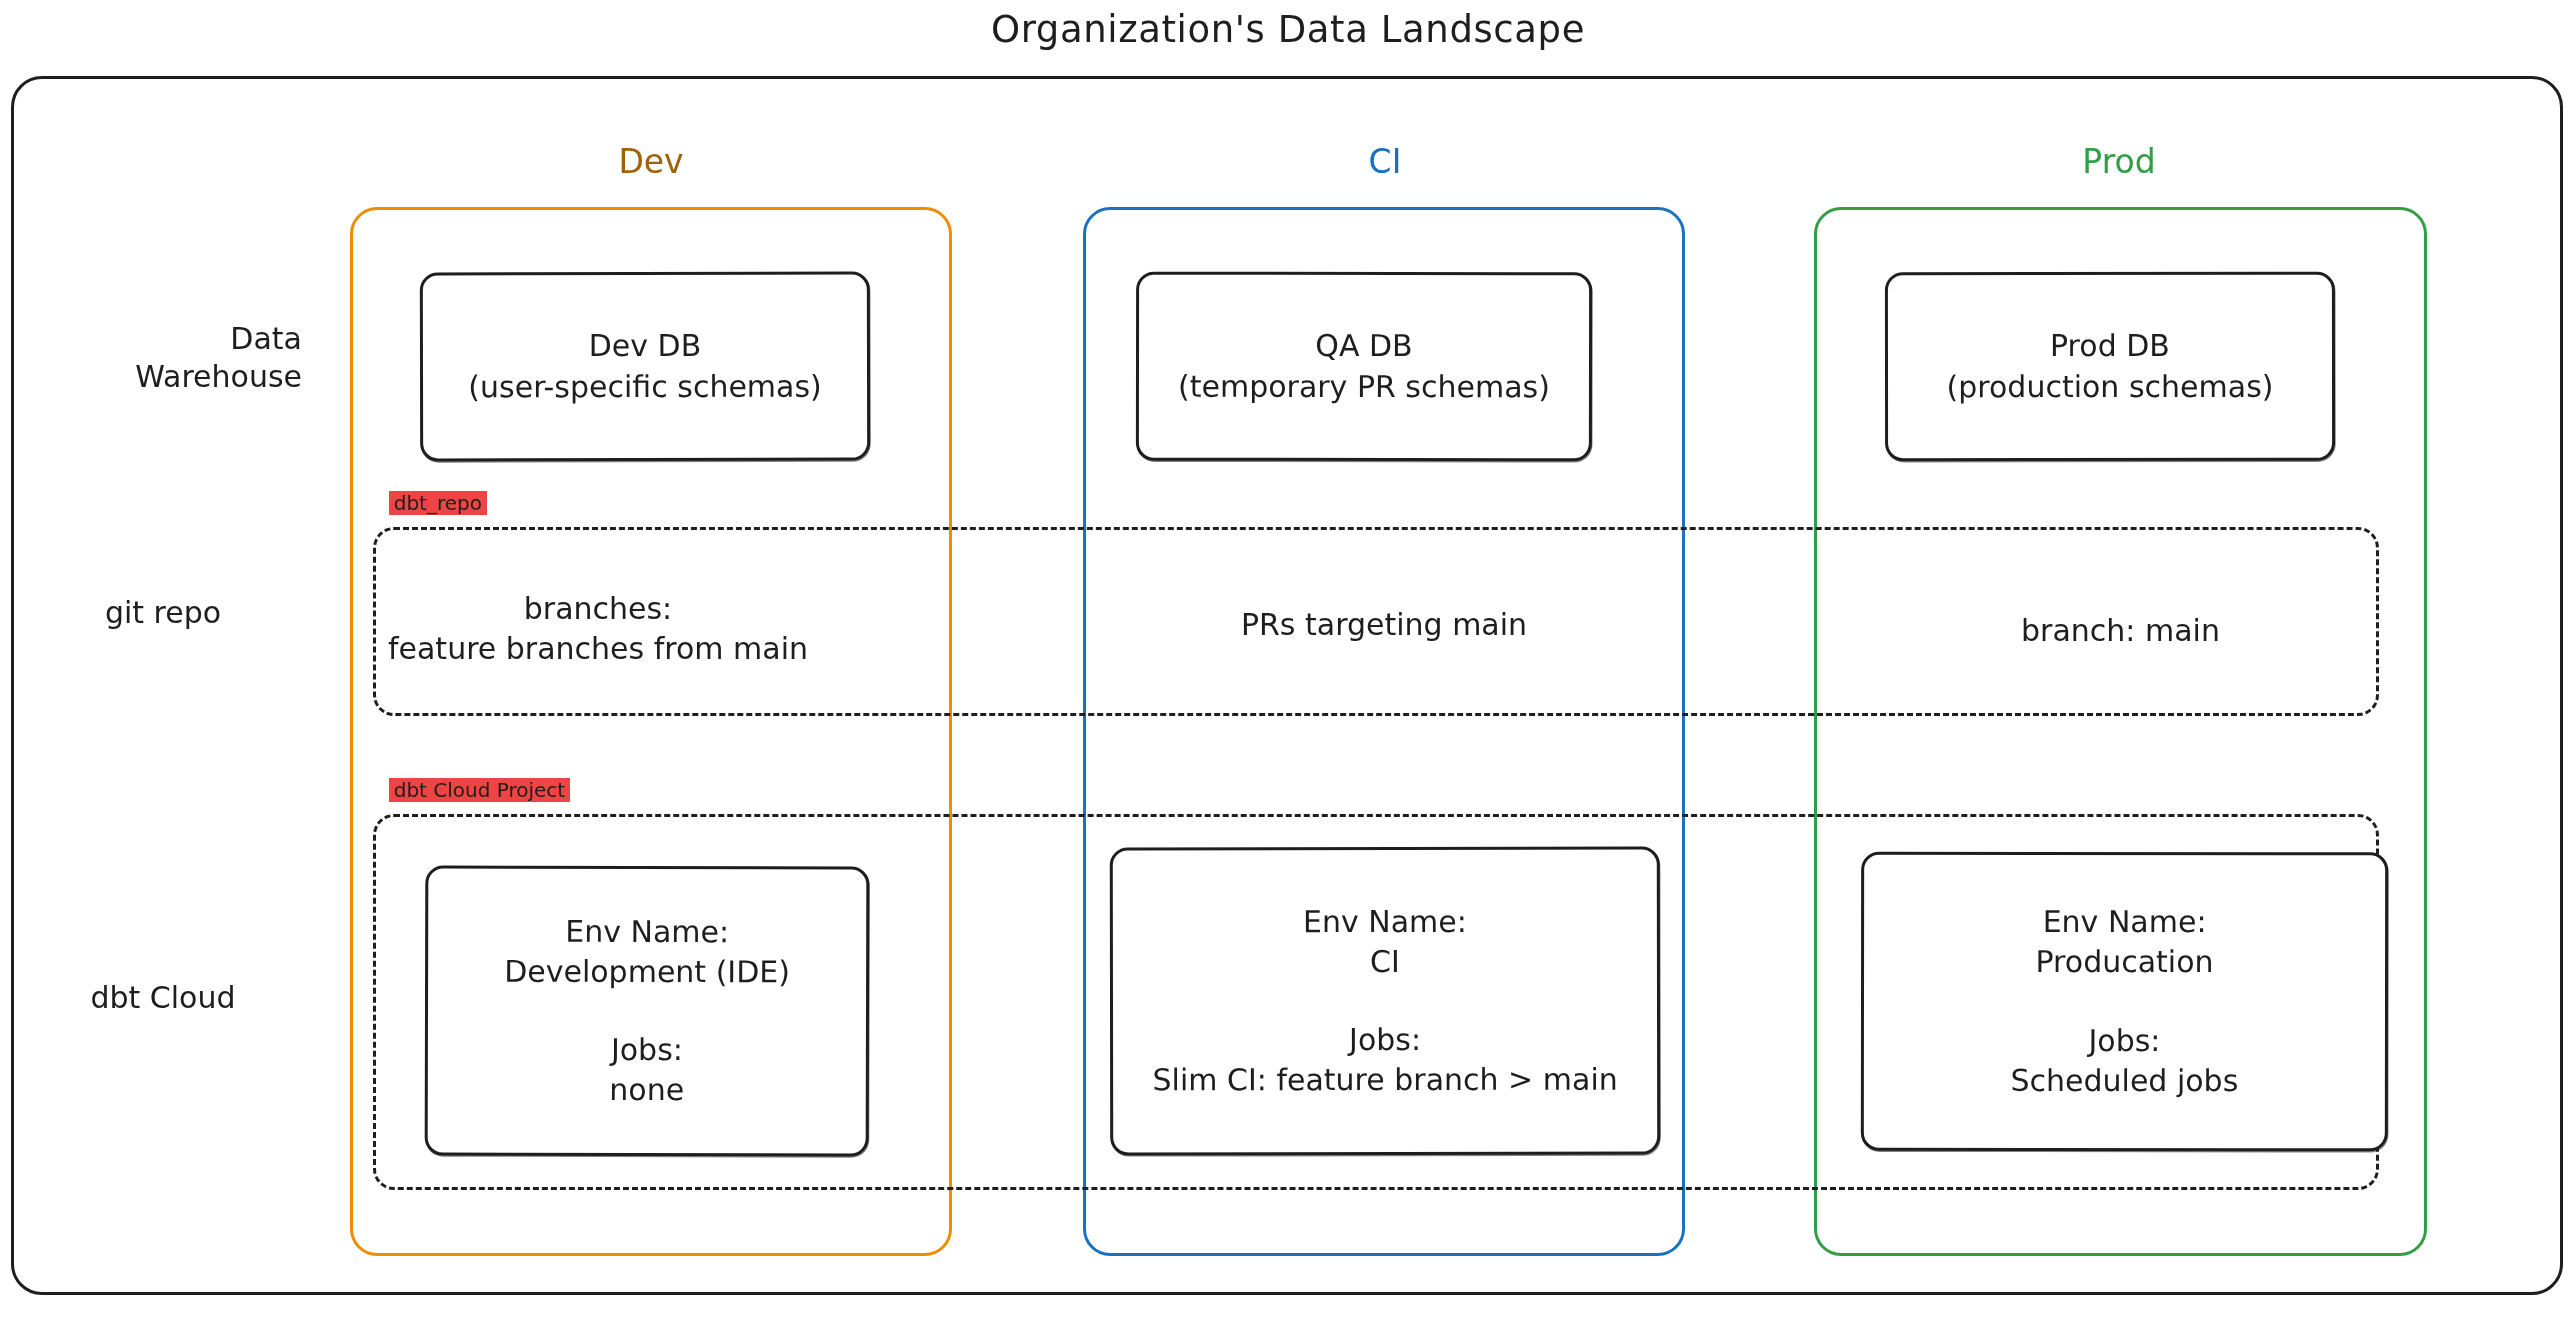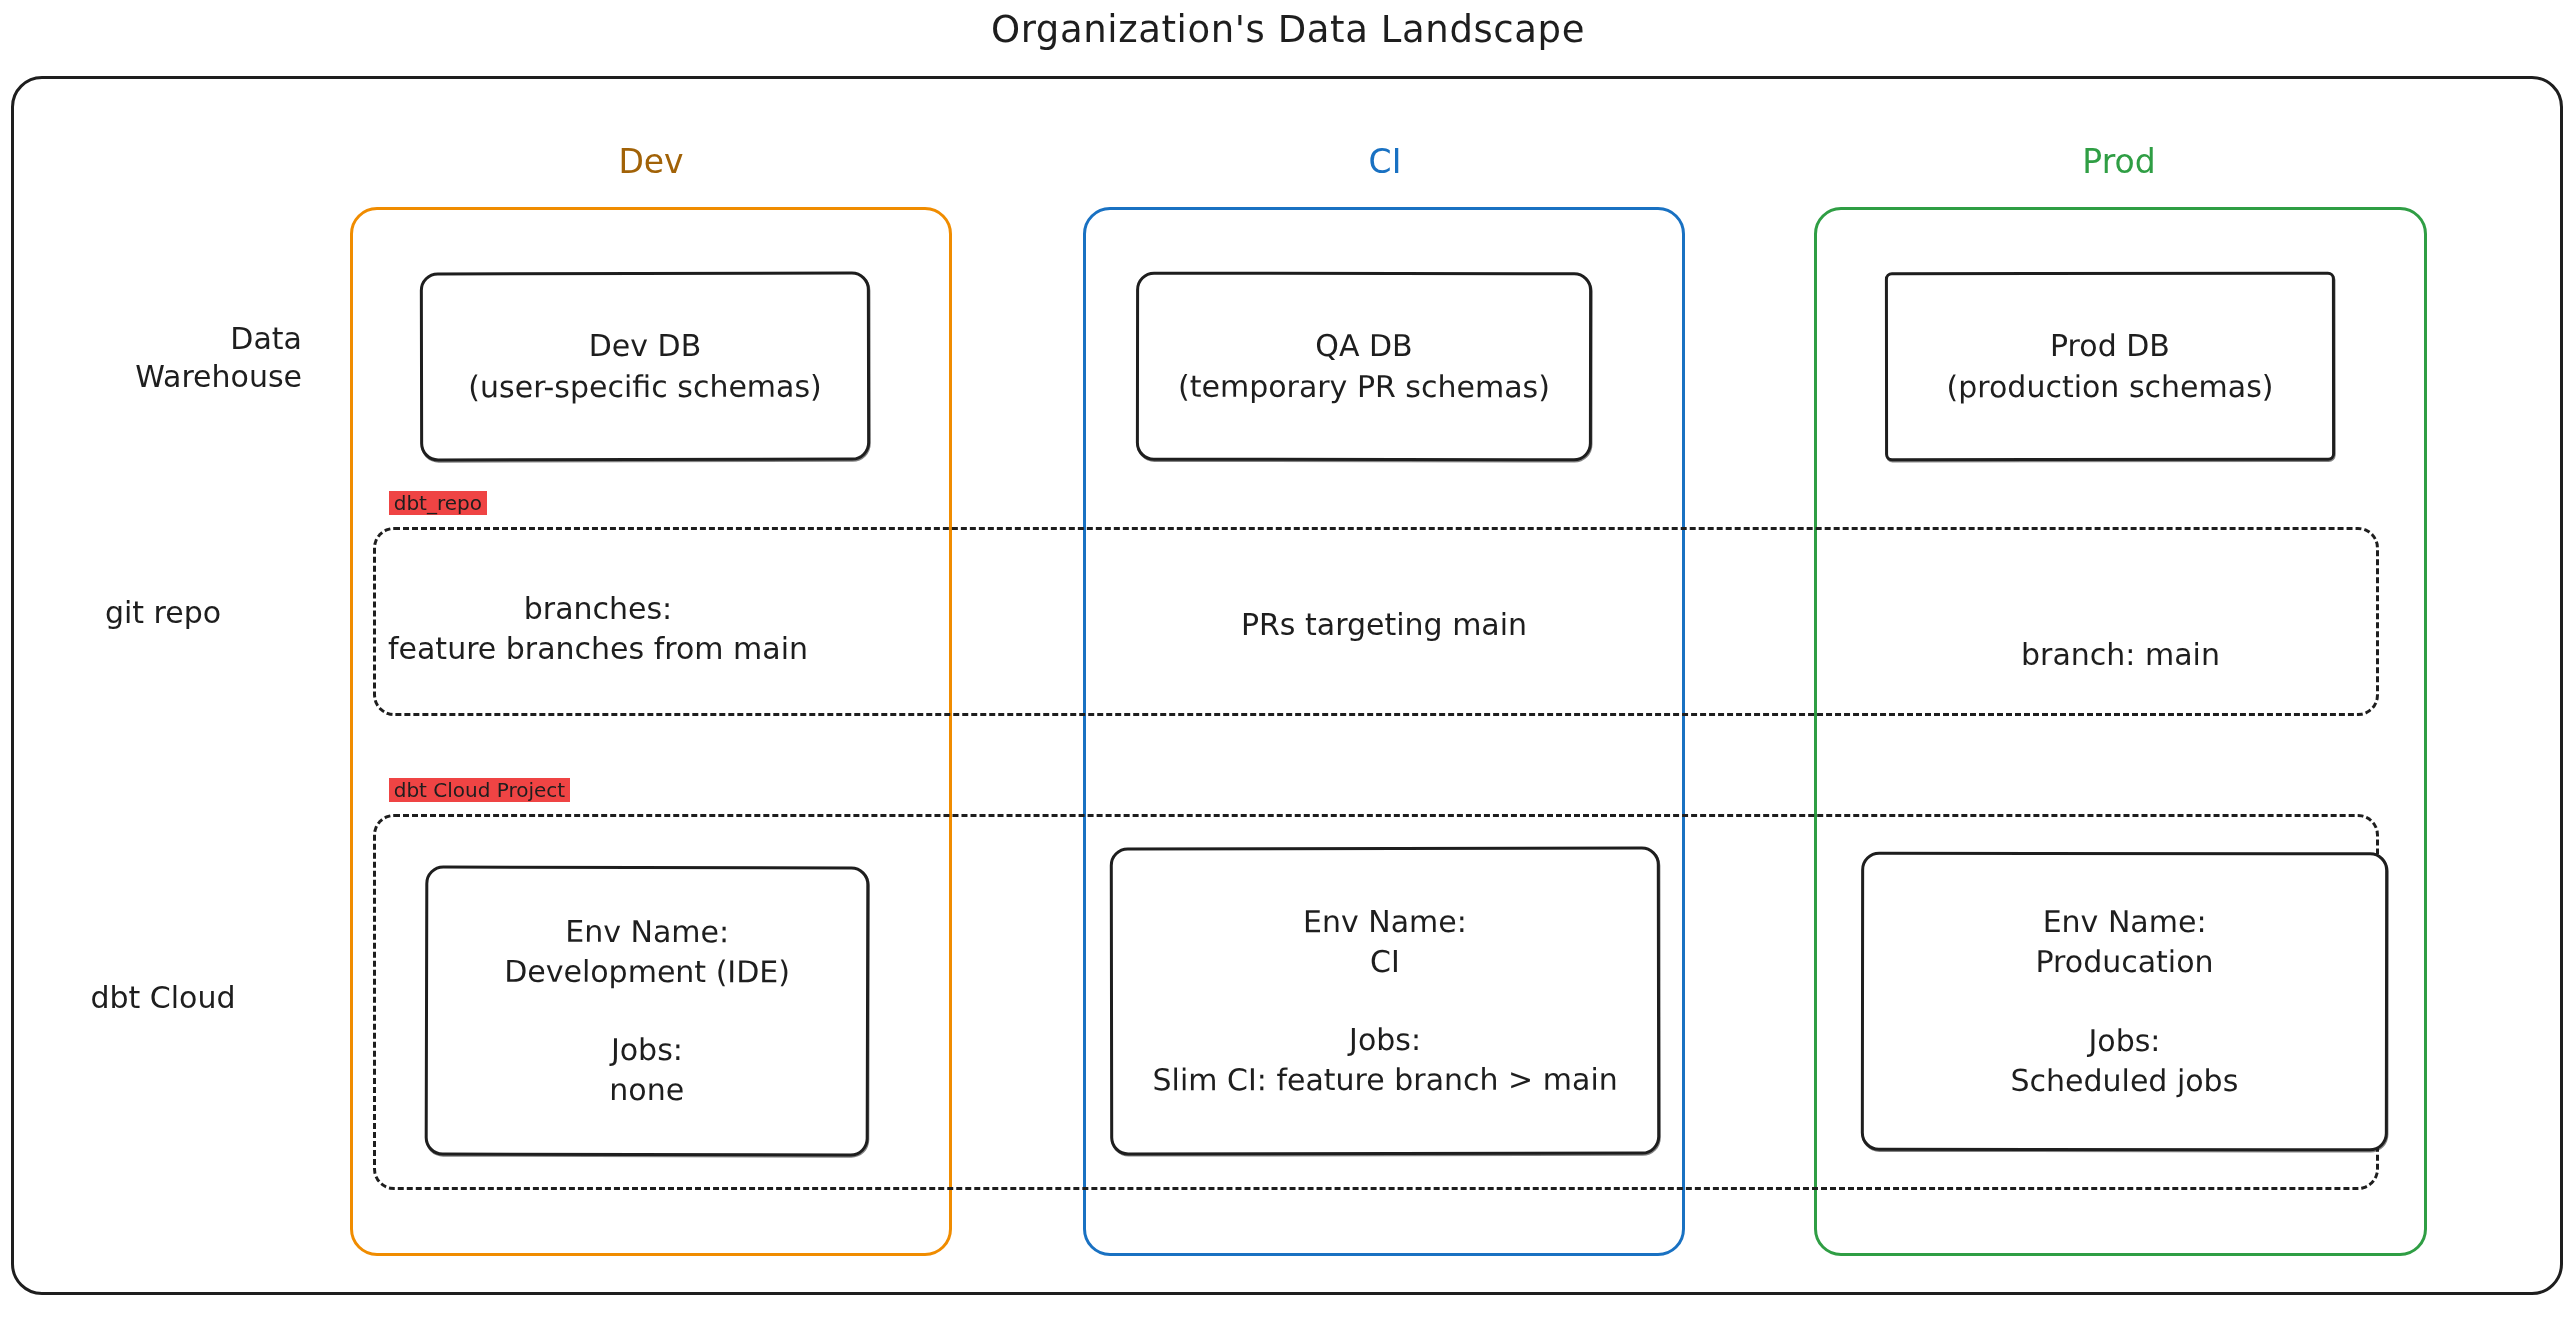--- a/index.html
+++ b/index.html
@@ -145,31 +145,31 @@
     text-align: center;
     font-size: 30px;
     line-height: 1.34;
     color: #1e1e1e;
     z-index: 6;
     white-space: nowrap;
     font-family: "DejaVu Sans", sans-serif;
   }
   #text-git-dev  { left: 373px;  top: 589px;  width: 450px; }
   #text-git-ci   { left: 1083px; top: 605px; width: 602px; }
-  #text-git-prod { left: 1814px; top: 635px; width: 613px; }
+  #text-git-prod { left: 1814px; top: 611px; width: 613px; }
 
   
   #node-env-dev  { left: 425px;  top: 866px; width: 444px;  height: 290px; }
   #node-env-ci   { left: 1110px; top: 847px; width: 550px;  height: 308px; }
   #node-env-prod { left: 1861px; top: 852px; width: 527px;  height: 299px; }
 
   
   #node-dev-db   { transform: rotate(-0.12deg); }
   #node-qa-db    { transform: rotate(0.08deg); }
-  #node-prod-db  { transform: rotate(-0.06deg); border-radius: 7px; }
+  #node-prod-db  { transform: rotate(-0.06deg); }
   #node-env-dev  { transform: rotate(0.14deg); }
   #node-env-ci   { transform: rotate(-0.09deg); }
   #node-env-prod { transform: rotate(0.07deg); }
 </style>
 </head>
 <body>
 
 <div id="canvas">
 
   <div id="diagram-title">Organization's Data Landscape</div>

